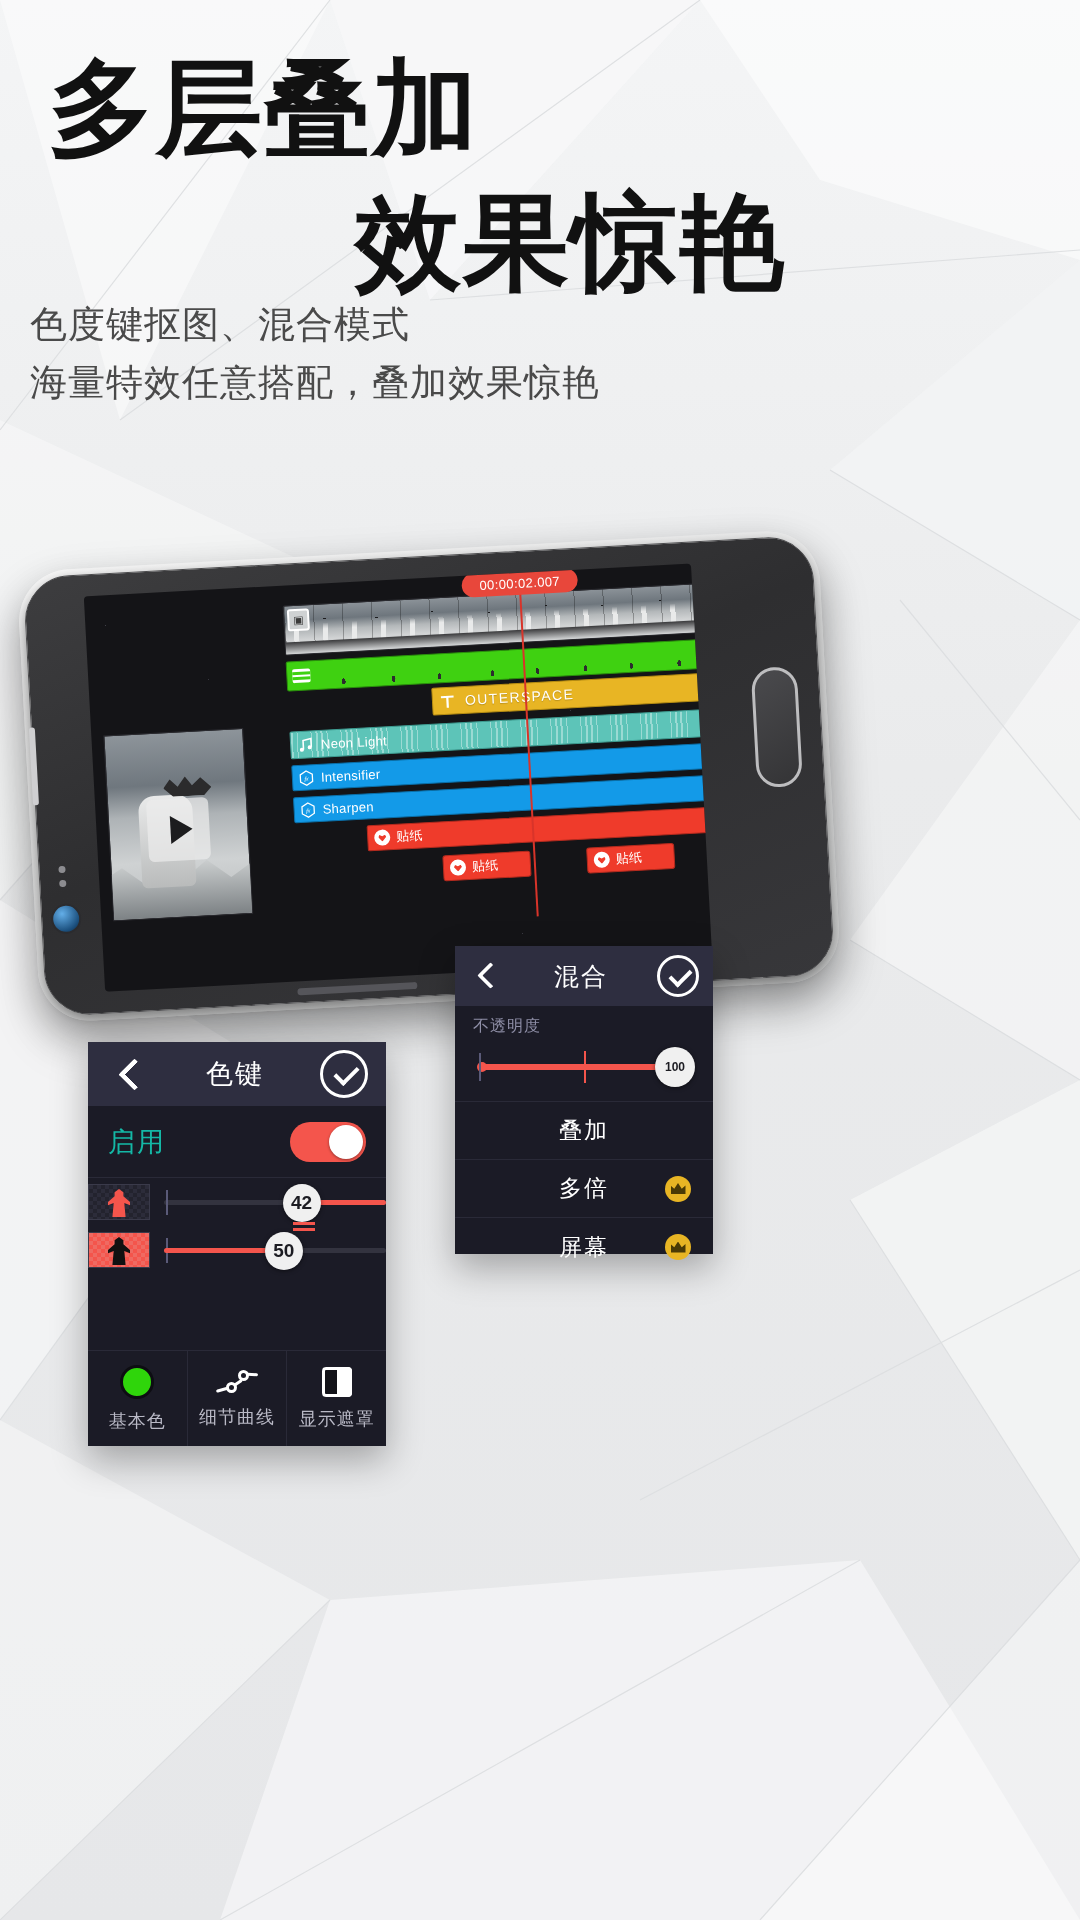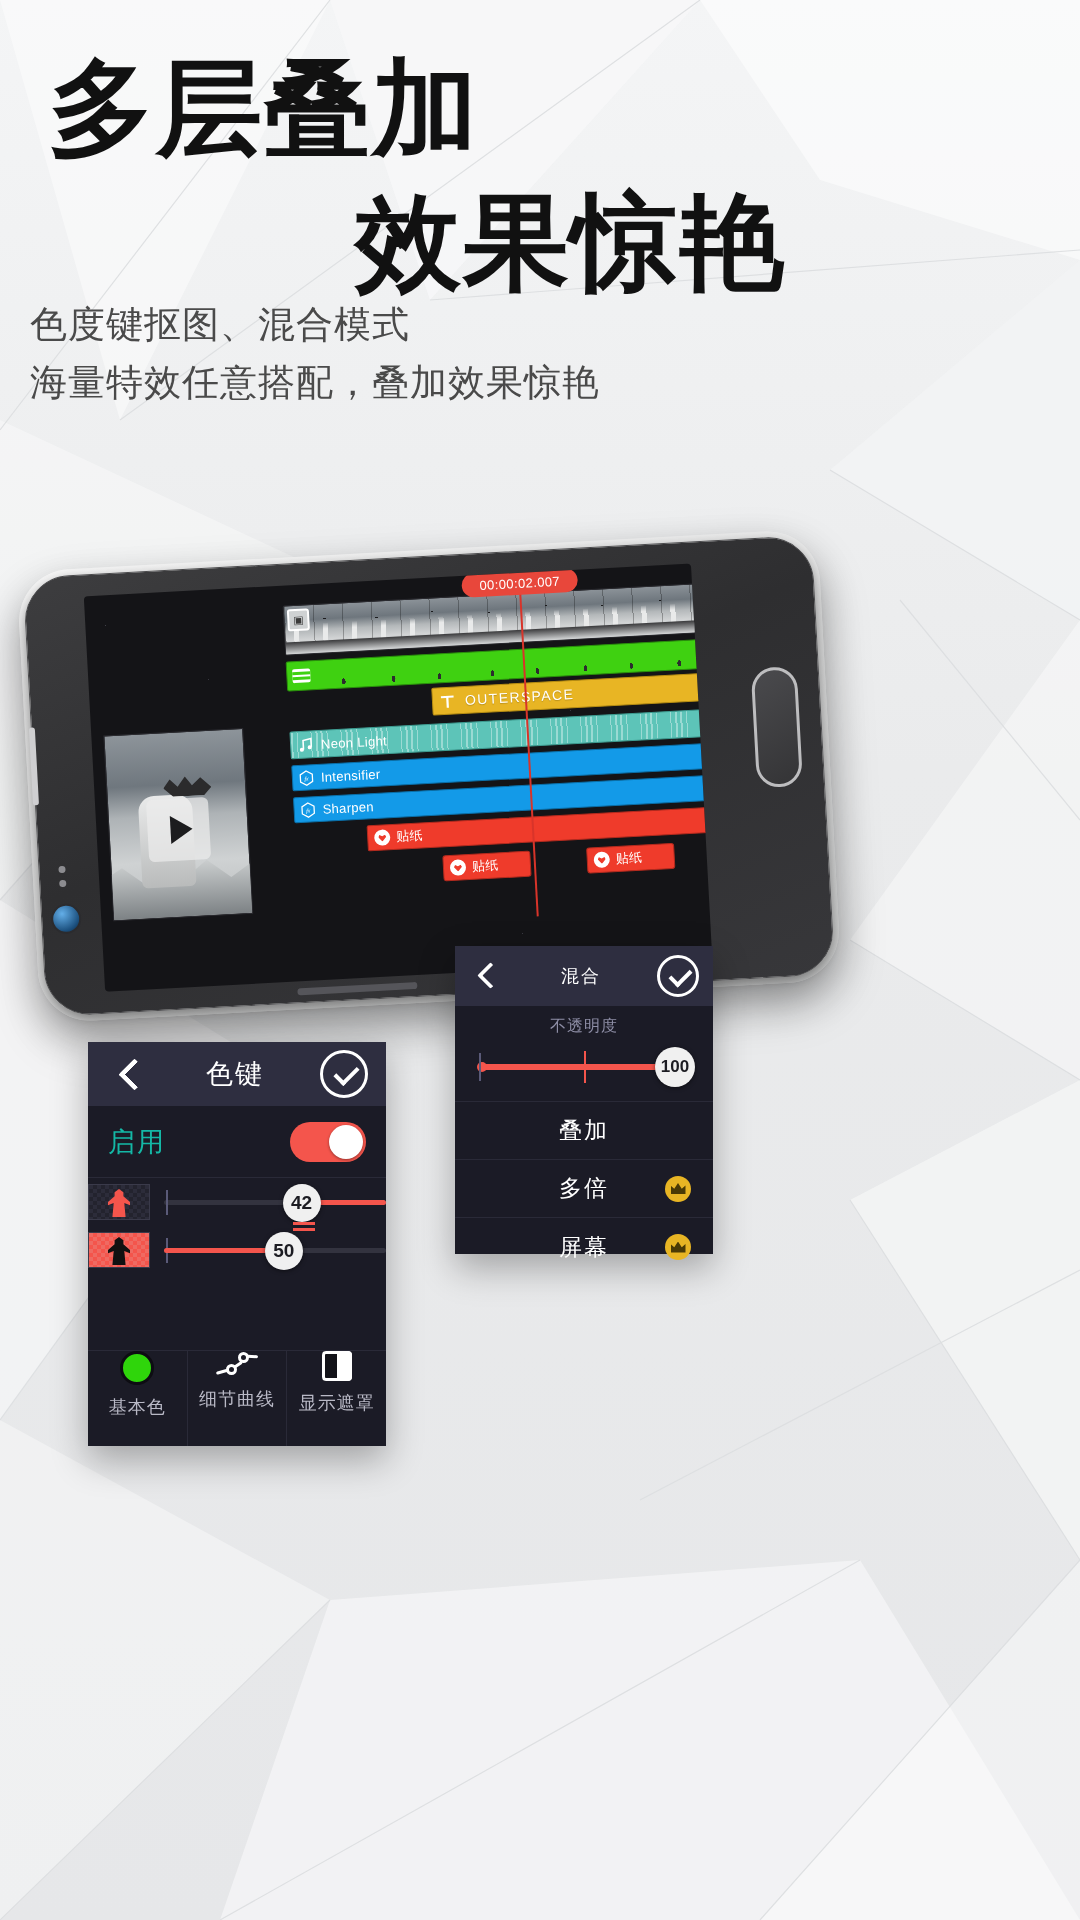--- a/index.html
+++ b/index.html
@@ -211,55 +211,55 @@
         background:#f0f0f0; box-shadow:0 1px 4px rgba(0,0,0,.5);
         display:flex; align-items:center; justify-content:center;
         font-size:19px; color:#1c1c22; font-weight:bold; transform:translateX(-50%); }
   .dashlink { position:absolute; left:50%; top:38px; width:22px; height:12px;
         background-image:repeating-linear-gradient(180deg,#f4554c 0 3px,transparent 3px 6px);
         background-size:3px 12px; background-repeat:repeat-x; }
 
   #chroma .btnrow { position:absolute; left:0; right:0; bottom:0; height:96px;
         display:flex; border-top:1px solid #2a2a38; }
   #chroma .btnrow .cell { flex:1; display:flex; flex-direction:column;
-        align-items:center; gap:10px;
+        align-items:center; justify-content:center; gap:10px;
         border-right:1px solid #2a2a38; }
   #chroma .btnrow .cell:last-child { border-right:none; }
   #chroma .btnrow .cell .cl { color:#b9b9c6; font-size:18px; letter-spacing:1px; }
   .dot-green { width:34px; height:34px; border-radius:50%; background:#2fd50b;
         border:3px solid #0d0d12; }
   .curve-ico { width:42px; height:26px; position:relative; }
   .curve-ico .n { position:absolute; width:11px; height:11px; border-radius:50%;
         border:3px solid #fff; background:#1b1b26; }
   .curve-ico .ln { position:absolute; height:3px; background:#fff; border-radius:2px; }
   .mask-ico { width:30px; height:30px; border-radius:4px; background:#fff; position:relative; overflow:hidden; }
   .mask-ico::after{ content:""; position:absolute; left:0; top:0; width:50%; height:100%; background:#121218; }
   .mask-ico::before{ content:""; position:absolute; inset:0; border:3px solid #fff; border-radius:4px; z-index:2; }
 
   
   #blend { left:455px; top:946px; width:258px; height:308px; }
   #blend .hdr { height:60px; }
-  #blend .hdr .title { font-size:18px; }
+  #blend .hdr .title { font-size:25px; }
   #blend .backchev { width:34px; height:34px; margin-left:16px; }
   #blend .backchev::before{ left:10px; top:7px; width:15px; height:15px; border-width:4px; }
   #blend .okbtn { width:42px; height:42px; margin-right:14px; }
   #blend .okbtn::after{ left:10px; top:11px; width:17px; height:9px; border-width:4px; }
-  #blend .op { padding:10px 18px 14px; border-bottom:1px solid #2a2a38;text-align:center; }
+  #blend .op { padding:10px 18px 14px; border-bottom:1px solid #2a2a38; }
   #blend .op .oplab { color:#8e8ea6; font-size:16px; letter-spacing:1px; margin-bottom:10px; }
   #blend .optrack { position:relative; height:40px; }
   #blend .optrack .bar { position:absolute; left:6px; right:34px; top:17px; height:6px;
         background:#f4554c; border-radius:3px; }
   #blend .optrack .cap { position:absolute; left:4px; top:15px; width:10px; height:10px;
         border-radius:50%; background:#f4554c; }
   #blend .optrack .t0 { position:absolute; left:6px; top:6px; width:2px; height:28px; background:#5a5a78; }
   #blend .optrack .tm { position:absolute; left:50%; top:4px; width:2px; height:32px; background:#f4554c; }
   #blend .optrack .knob { position:absolute; right:0; top:0; width:40px; height:40px;
         border-radius:50%; background:#f0f0f0; box-shadow:0 1px 4px rgba(0,0,0,.5);
         display:flex; align-items:center; justify-content:center;
-        font-size:17px; color:#1c1c22; font-weight:bold; }
+        font-size:12px; color:#1c1c22; font-weight:bold; }
   #blend .mode { height:58px; display:flex; align-items:center; justify-content:center;
         border-bottom:1px solid #2a2a38; position:relative; }
   #blend .mode .mlab { color:#fff; font-size:23px; letter-spacing:2px; }
   .crown { position:absolute; right:22px; top:50%; transform:translateY(-50%);
         width:26px; height:26px; border-radius:50%; background:#e8b524;
         display:flex; align-items:center; justify-content:center; }
   .crown::after{ content:""; width:15px; height:11px; background:#4a3a05;
         clip-path:polygon(0 100%,0 22%,25% 52%,50% 0,75% 52%,100% 22%,100% 100%); }
 </style>
 </head>

